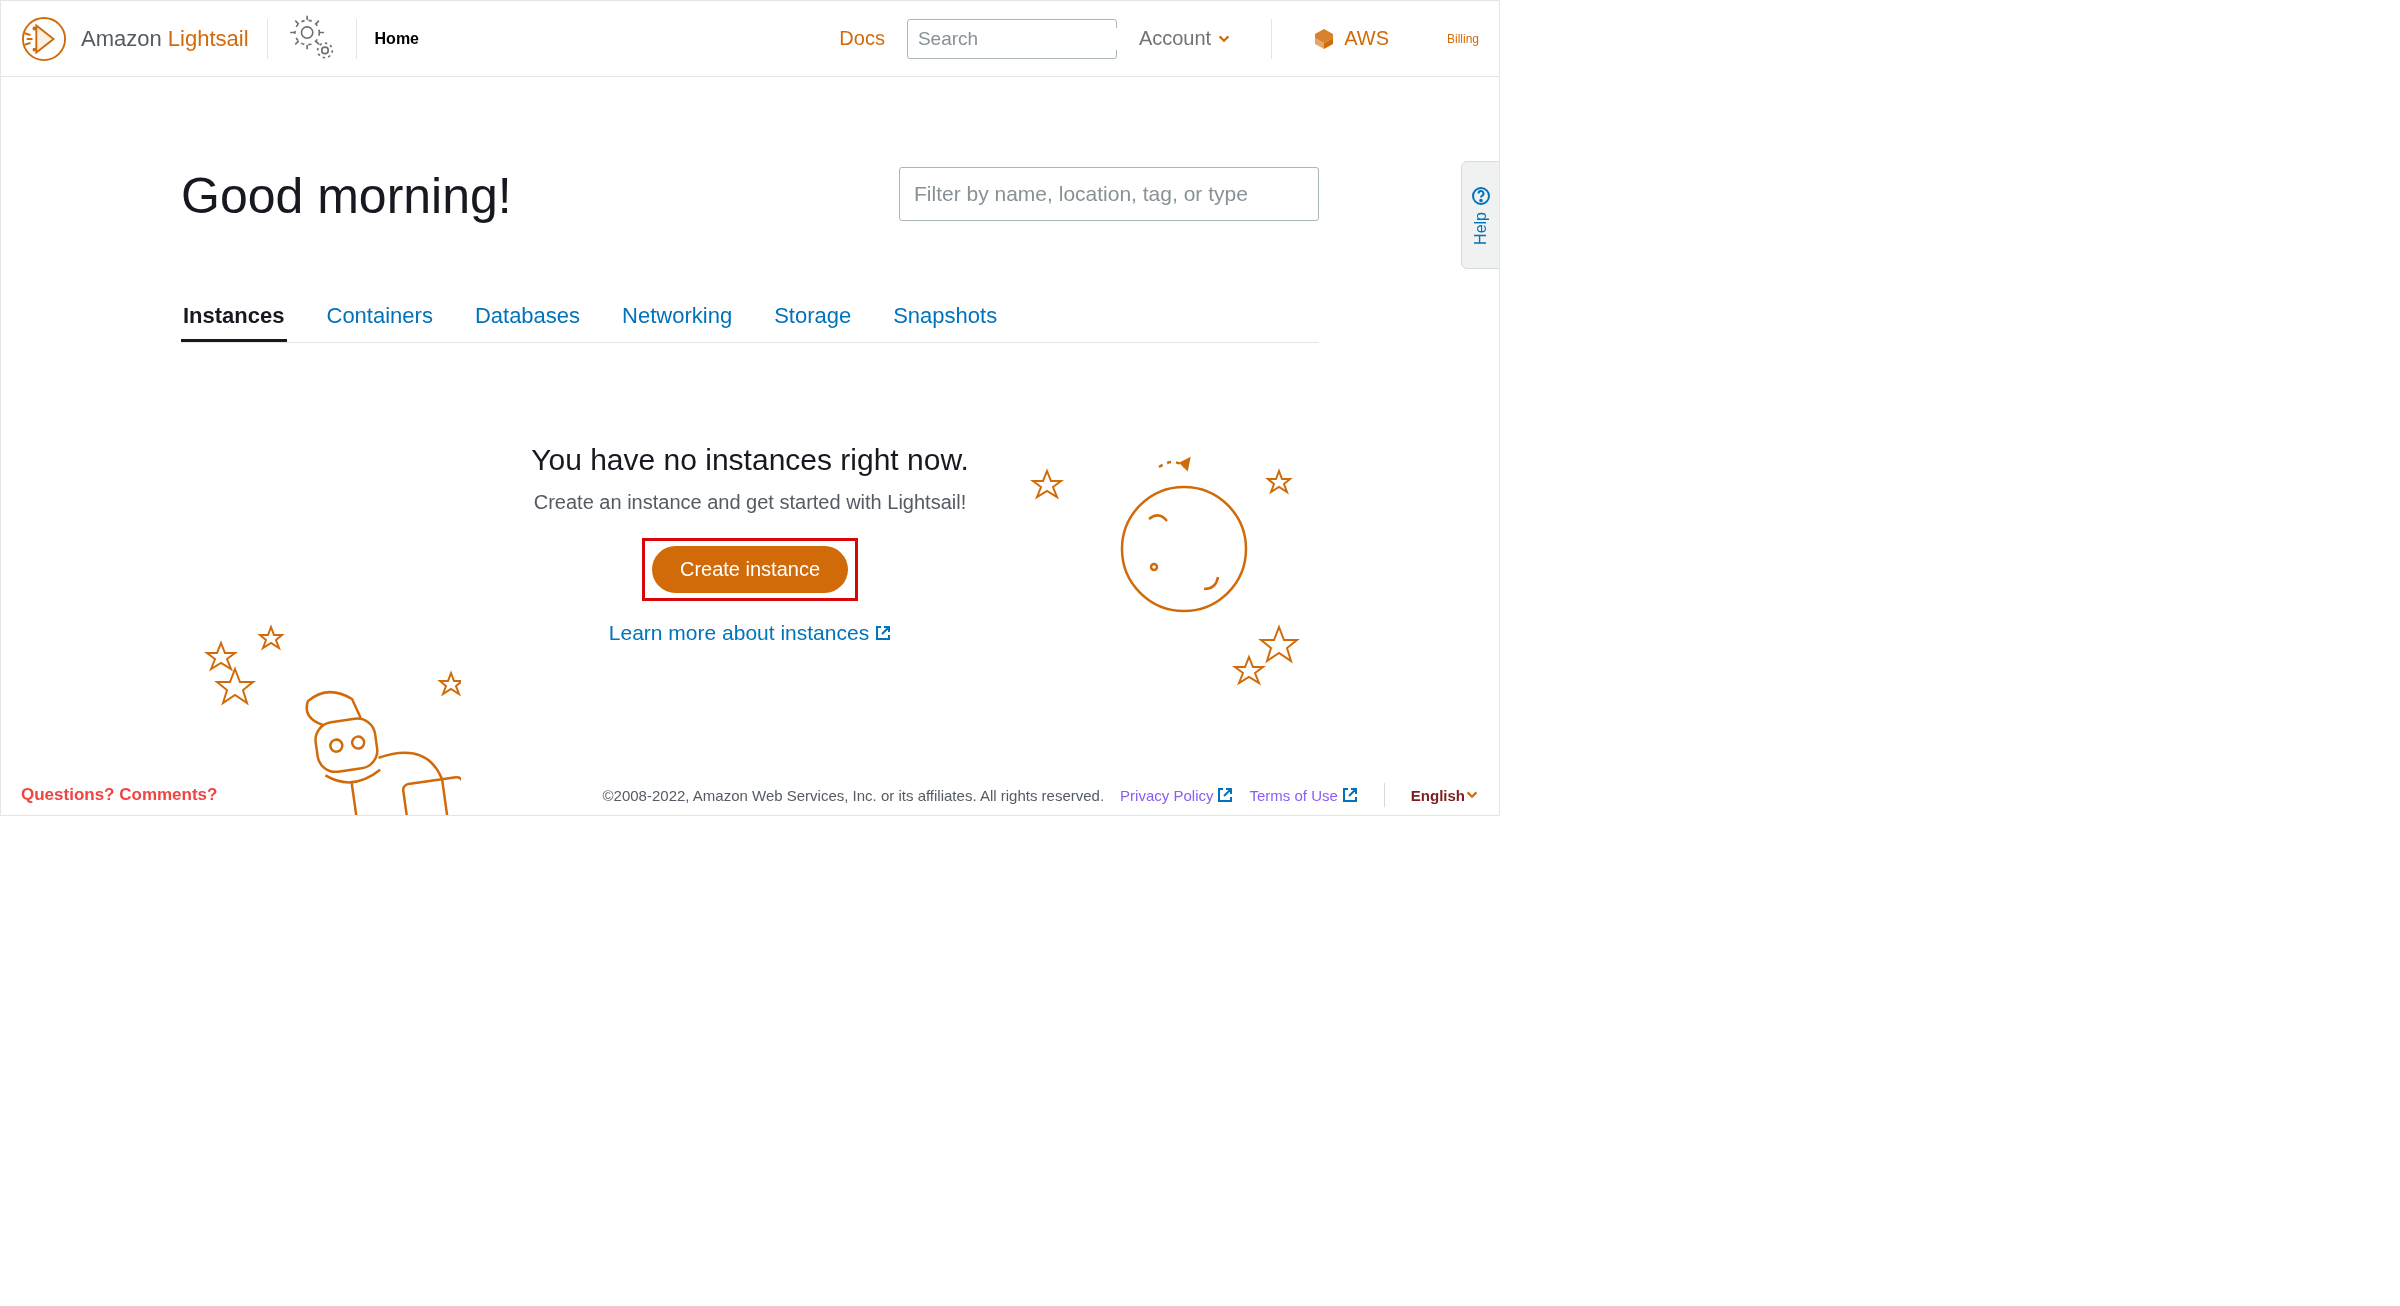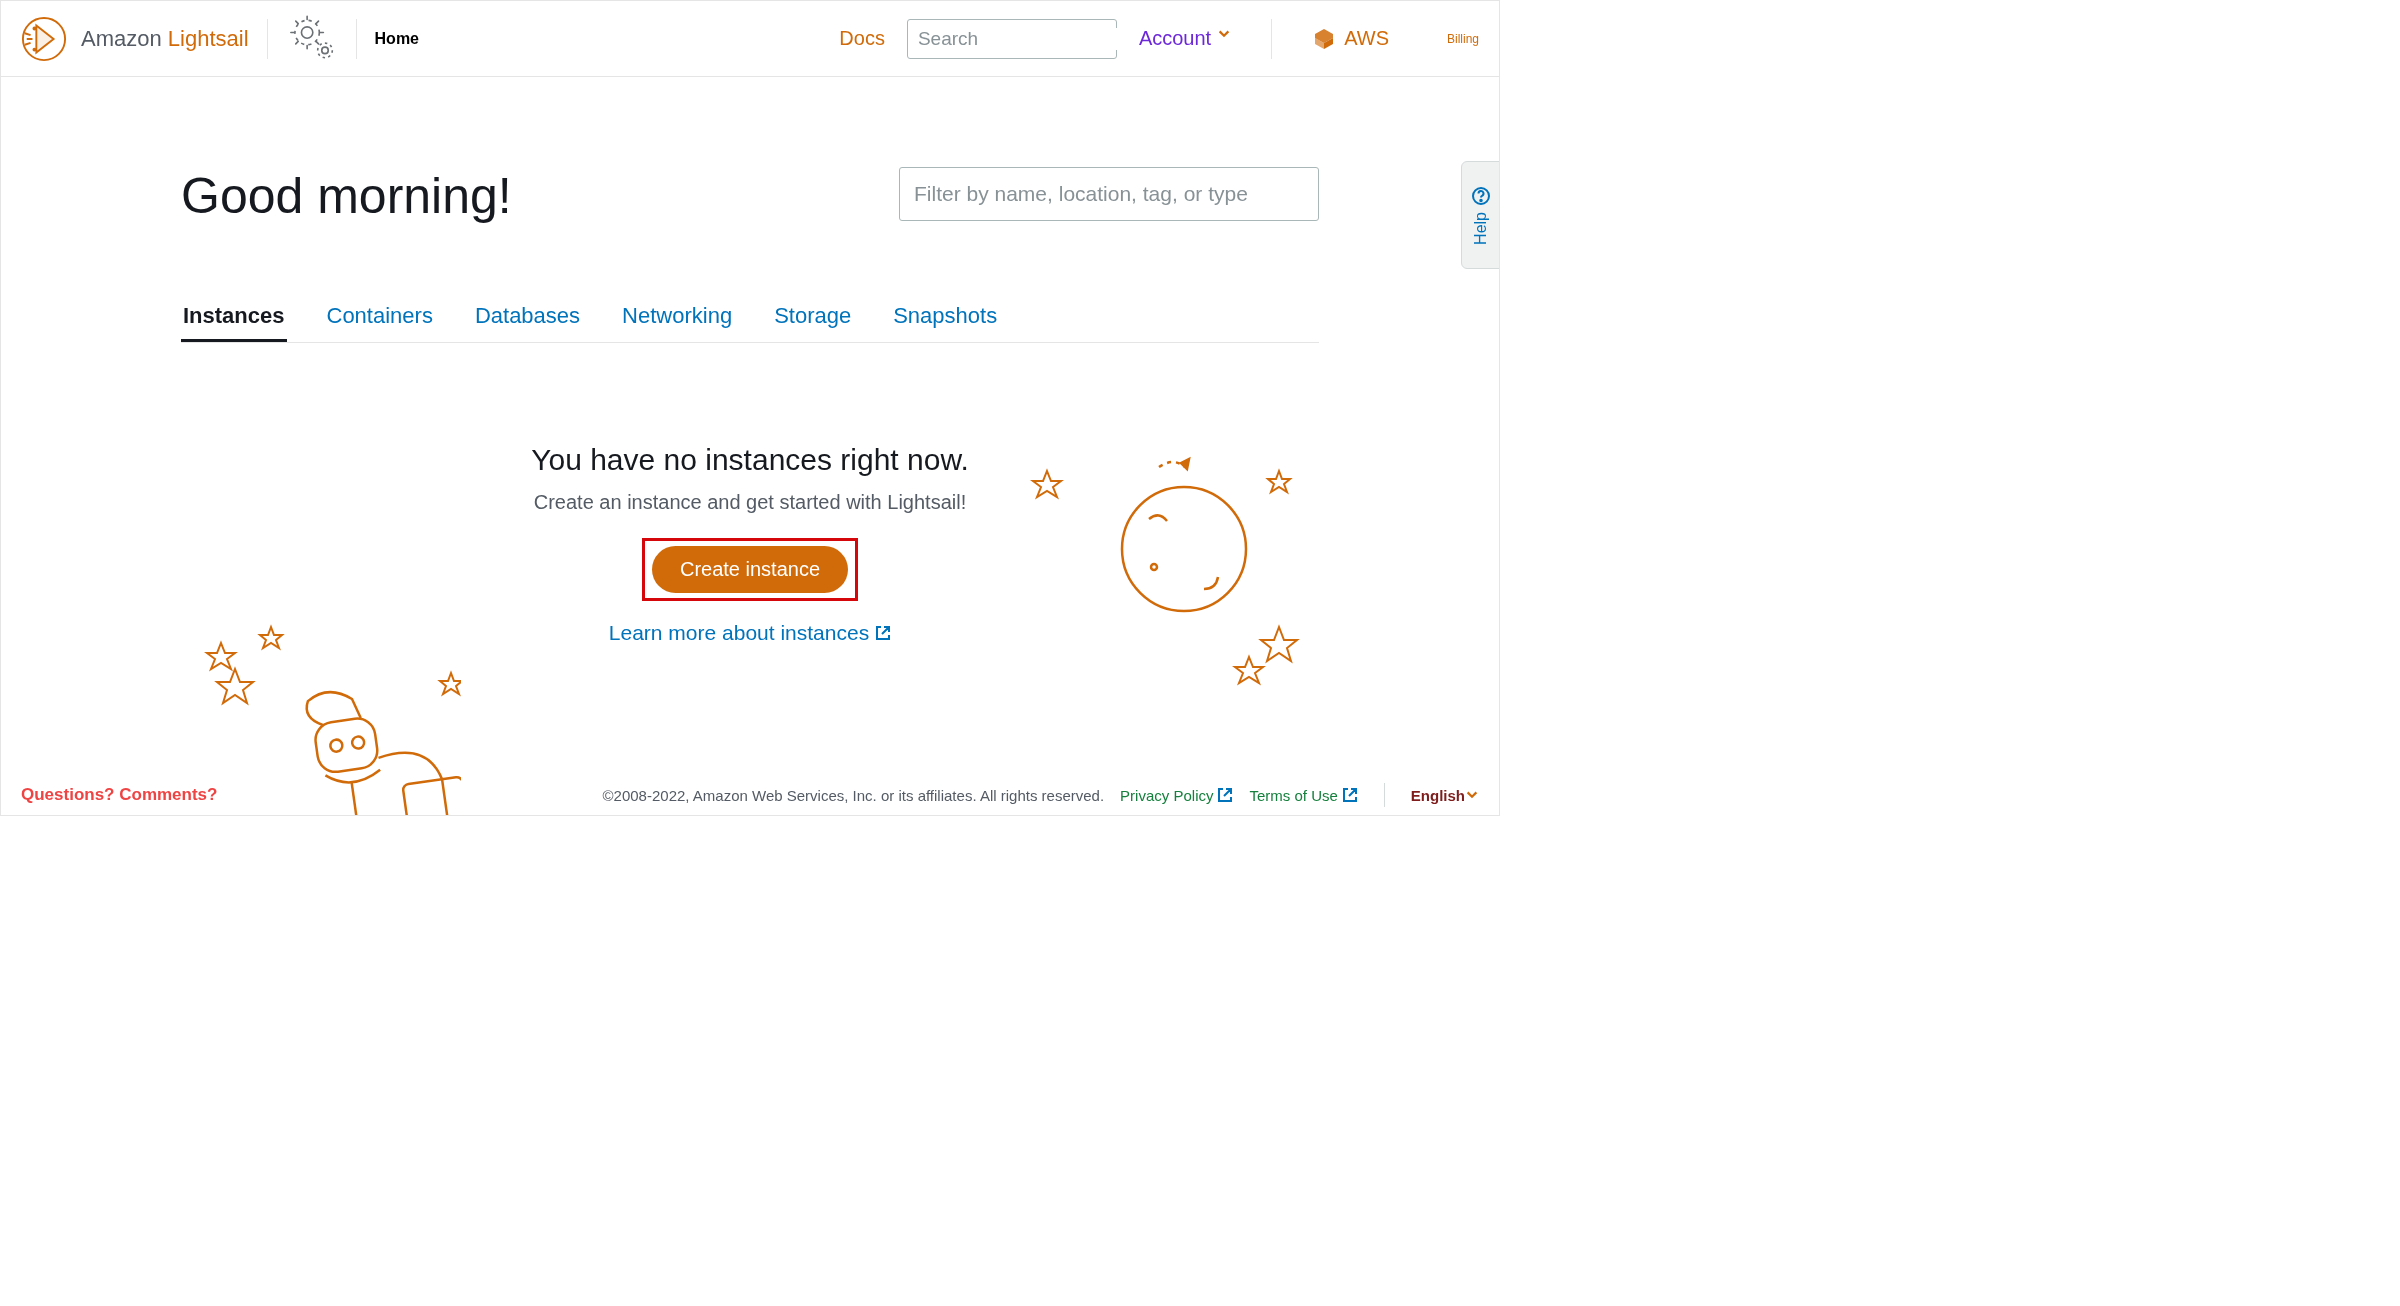--- a/index.html
+++ b/index.html
@@ -36,21 +36,21 @@
     width:210px; height:40px;
     border:1px solid #aab7b8; border-radius:3px;
     padding:0 10px;
   }
   .search-input {
     border:none; outline:none; flex:1;
     font-size:19px; color:#545b64;
   }
   .search-input::placeholder { color:#879196; }
   .search-icon { width:22px; height:22px; color:#545b64; }
-  .account-link { color:#6d28d9; font-size:20px; cursor:pointer; display:flex; align-items:flex-start; gap:6px; }
+  .account-link { color:#737373; font-size:20px; cursor:pointer; display:flex; align-items:center; gap:6px; }
   .chev { width:14px; height:14px; }
   .aws-link { display:flex; align-items:center; gap:8px; color:#d16b0a; font-size:20px; cursor:pointer; }
   .aws-cube { width:24px; height:24px; }
   .billing-link { color:#d16b0a; font-size:12px; cursor:pointer;margin-left:36px; }
 
   
   .main { padding: 90px 180px 0 180px; position:relative; }
   .greeting-row { display:flex; justify-content:space-between; align-items:flex-start; }
   .greeting { font-size:50px; font-weight:300; color:#16191f; }
   .filter-input {
@@ -128,21 +128,21 @@
 
   
   .footer {
     position:absolute; bottom:8px; left:0; right:0;
     display:flex; align-items:center; padding:0 20px;
     font-size:15px;
   }
   .questions-link { color:#ef4444; font-weight:700; font-size:17px; cursor:pointer; }
   .footer-center { flex:1; text-align:right; color:#545b64; }
   .footer-links { display:flex; align-items:center; gap:16px; margin-left:16px; }
-  .privacy-link, .terms-link { color:#15803d; cursor:pointer; display:flex; align-items:center; gap:4px; }
+  .privacy-link, .terms-link { color:#8b5cf6; cursor:pointer; display:flex; align-items:center; gap:4px; }
   .footer-vdiv { width:1px; height:24px; background:#d5dbdb; margin:0 10px; }
   .english-link { color:#7f1d1d; font-weight:700; cursor:pointer; display:flex; align-items:center; gap:0; }
 </style>
 </head>
 <body>
 
 <div class="header">
   <div class="logo-group">
     <svg class="logo-icon" viewBox="0 0 48 48" fill="none" stroke="#d16b0a" stroke-width="2">
       <circle cx="24" cy="24" r="22"></circle>

